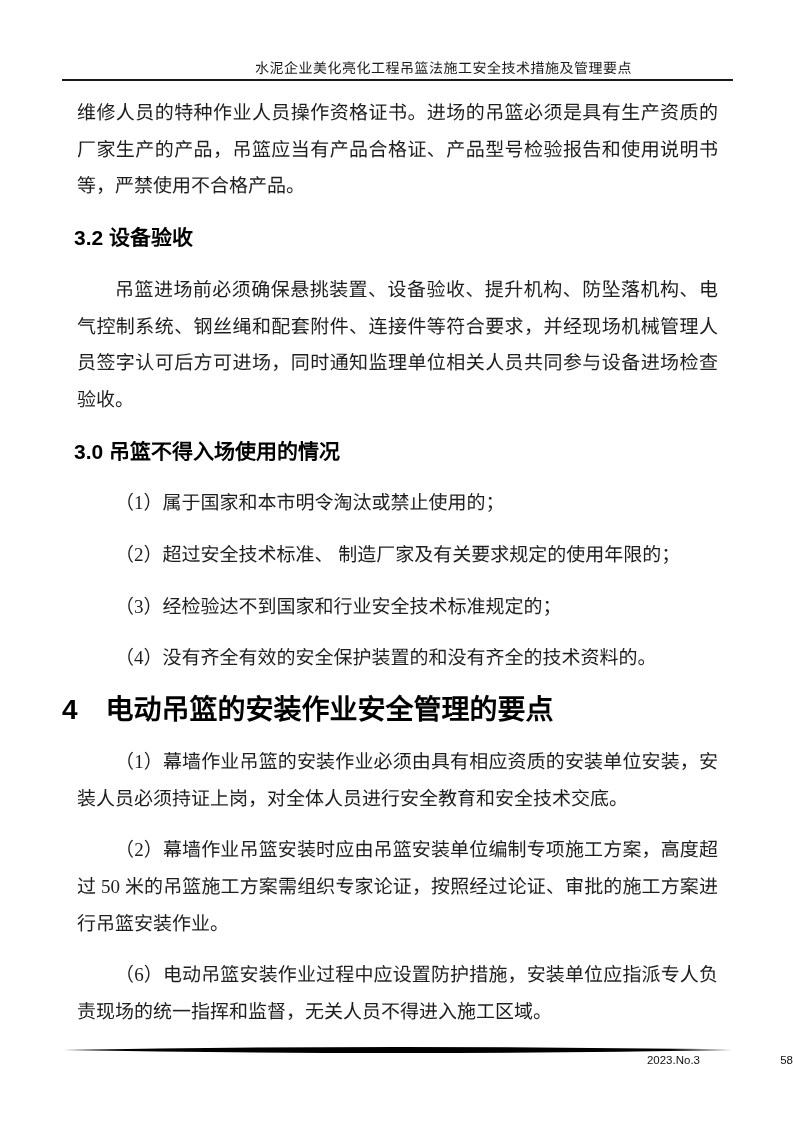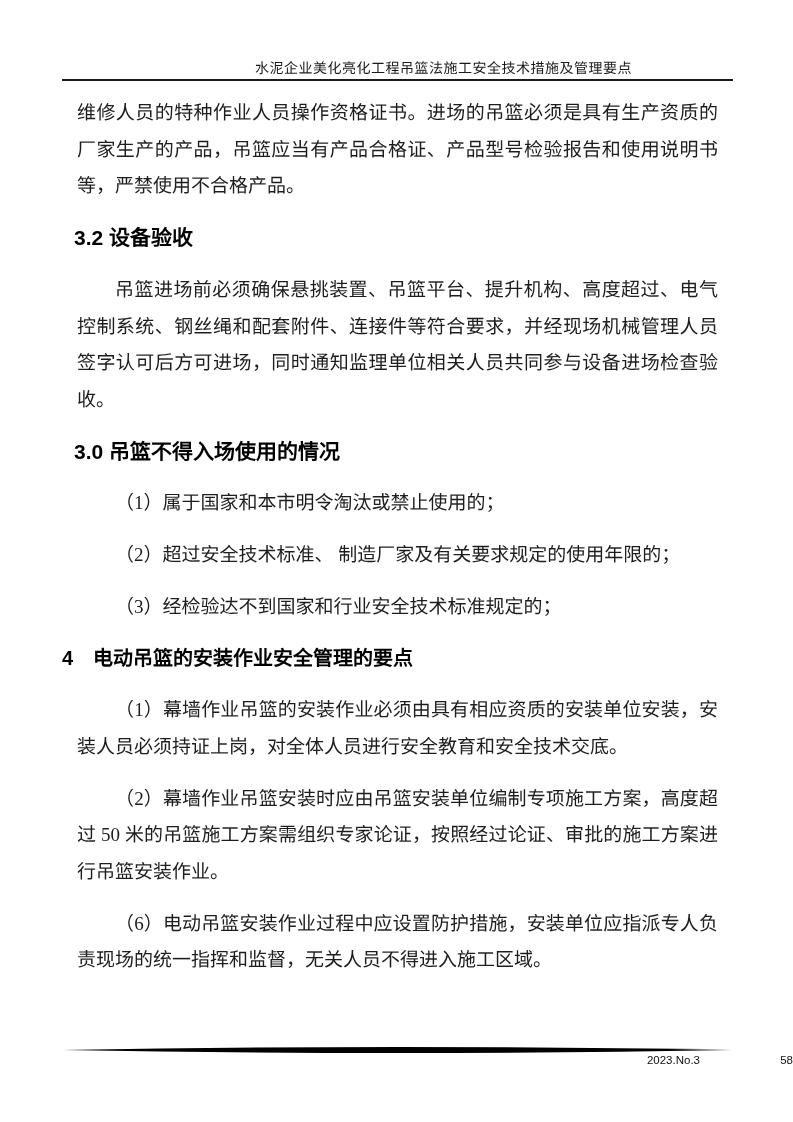--- a/index.html
+++ b/index.html
@@ -51,21 +51,21 @@
   .heading-l2 {
     margin: 12px;
     font-size: 21px;
     line-height: 36.7px;
     font-weight: bold;
     font-family: "Liberation Sans", "DejaVu Sans", sans-serif;
     color: #000000;
   }
   .heading-l1 {
     margin: 0;
-    font-size: 20px;
+    font-size: 28px;
     line-height: 36.7px;
     font-weight: bold;
     font-family: "Liberation Sans", "DejaVu Sans", sans-serif;
     color: #000000;
   }
   
   .footer-rule {
     position: absolute;
     top: 1046px;
     left: 62px;
@@ -100,27 +100,28 @@
 
   <div class="header-title">水泥企业美化亮化工程吊篮法施工安全技术措施及管理要点</div>
   <div class="header-rule"></div>
 
   <div class="content">
 
     <p class="body-par no-indent">维修人员的特种作业人员操作资格证书。进场的吊篮必须是具有生产资质的厂家生产的产品，吊篮应当有产品合格证、产品型号检验报告和使用说明书等，严禁使用不合格产品。</p>
 
     <h3 class="heading-l2">3.2 设备验收</h3>
 
-    <p class="body-par">吊篮进场前必须确保悬挑装置、吊篮平台、提升机构、高度超过、电气控制系统、钢丝绳和配套附件、连接件等符合要求，并经现场机械管理人员签字认可后方可进场，同时通知监理单位相关人员共同参与设备进场检查验收。</p>
+    <p class="body-par">吊篮进场前必须确保悬挑装置、设备验收、提升机构、防坠落机构、电气控制系统、钢丝绳和配套附件、连接件等符合要求，并经现场机械管理人员签字认可后方可进场，同时通知监理单位相关人员共同参与设备进场检查验收。</p>
 
     <h3 class="heading-l2">3.0 吊篮不得入场使用的情况</h3>
 
     <p class="body-par">（1）属于国家和本市明令淘汰或禁止使用的；</p>
     <p class="body-par">（2）超过安全技术标准、 制造厂家及有关要求规定的使用年限的；</p>
     <p class="body-par">（3）经检验达不到国家和行业安全技术标准规定的；</p>
+    <p class="body-par">（4）没有齐全有效的安全保护装置的和没有齐全的技术资料的。</p>
 
     <h2 class="heading-l1">4　电动吊篮的安装作业安全管理的要点</h2>
 
     <p class="body-par">（1）幕墙作业吊篮的安装作业必须由具有相应资质的安装单位安装，安装人员必须持证上岗，对全体人员进行安全教育和安全技术交底。</p>
     <p class="body-par">（2）幕墙作业吊篮安装时应由吊篮安装单位编制专项施工方案，高度超过 50 米的吊篮施工方案需组织专家论证，按照经过论证、审批的施工方案进行吊篮安装作业。</p>
     <p class="body-par">（6）电动吊篮安装作业过程中应设置防护措施，安装单位应指派专人负责现场的统一指挥和监督，无关人员不得进入施工区域。</p>
 
   </div>
 
   <svg class="footer-rule" viewBox="0 0 671 8" aria-hidden="true">

